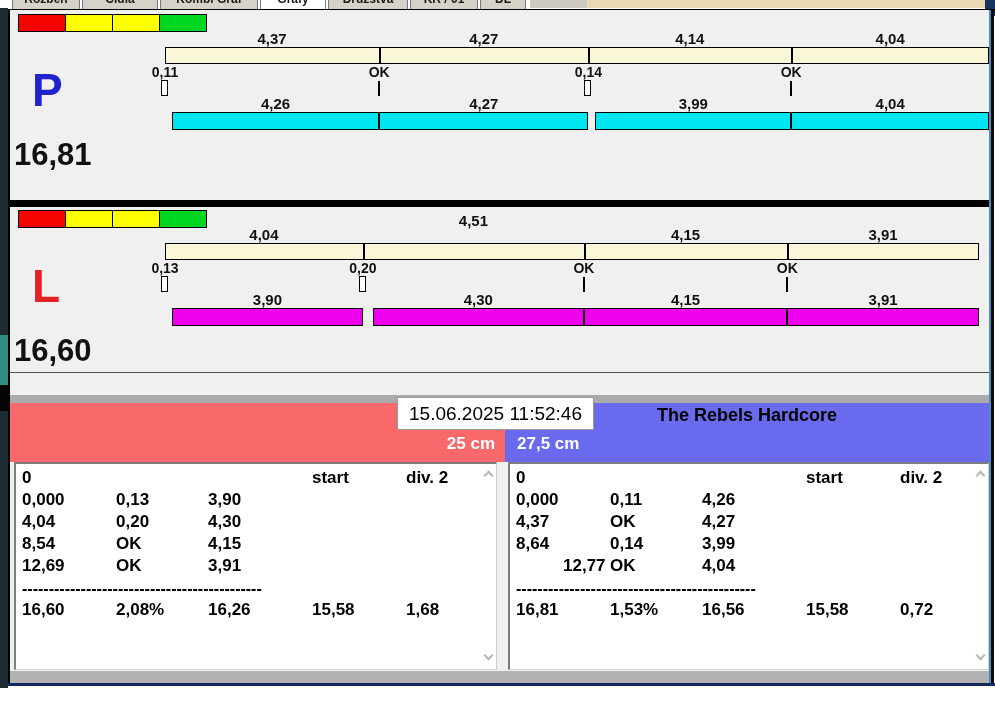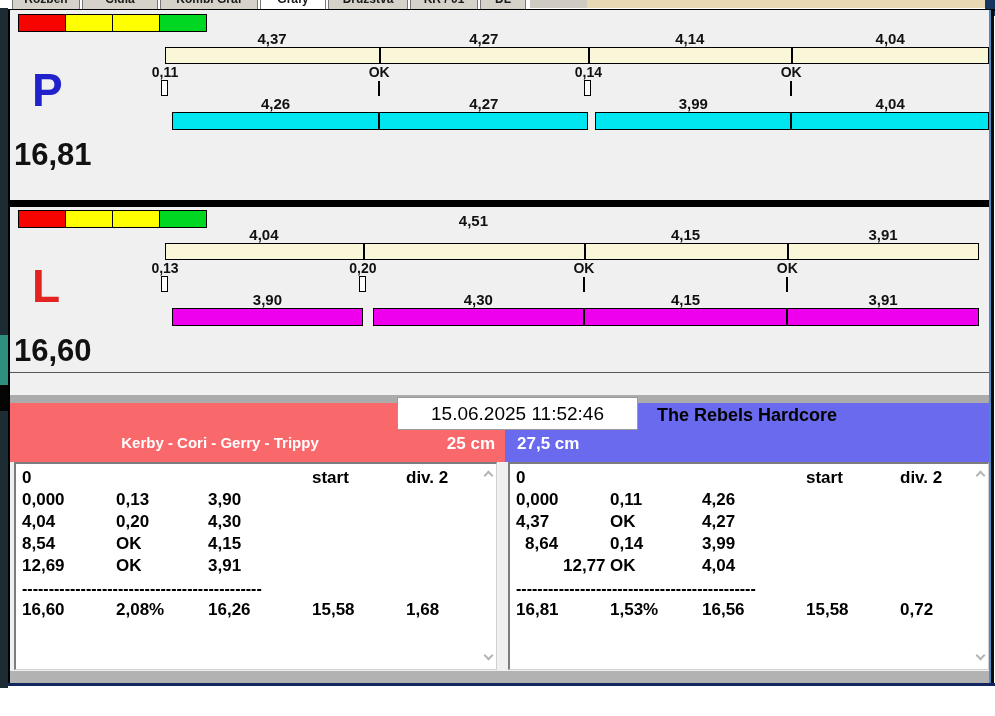--- a/index.html
+++ b/index.html
@@ -35,21 +35,21 @@
   .topbar .div{position:absolute;top:0;width:2px;height:100%;background:#000;}
   .seg{position:absolute;height:18px;border:1px solid #000;}
   .marker-box{position:absolute;width:7px;height:16px;background:#fff;border:1px solid #000;}
   .marker-tick{position:absolute;width:2px;height:15px;background:#000;}
   
   #graystrip{position:absolute;left:10px;top:395px;width:979px;height:8px;background:#ababab;}
   .team-header{position:absolute;top:403px;height:59px;}
   .team-name{position:absolute;top:2px;width:100%;text-align:center;font-size:18px;font-weight:bold;color:#000;}
   .team-dogs{position:absolute;top:31px;width:100%;text-align:center;font-size:15px;font-weight:bold;color:#fff;}
   .team-size{position:absolute;top:31px;font-size:17px;font-weight:bold;color:#fff;}
-  #datetime-box{position:absolute;left:397px;top:397px;width:241px;height:33px;background:#fff;border:1px solid #9a9a9a;
+  #datetime-box{position:absolute;left:397px;top:397px;width:197px;height:33px;background:#fff;border:1px solid #9a9a9a;
     font-size:19px;color:#000;text-align:center;padding-top:5px;}
   .runtable{position:absolute;top:462px;height:208px;background:#fff;
     border-top:2px solid #7d7d7d;border-left:2px solid #7d7d7d;border-right:1px solid #d0d0d0;border-bottom:1px solid #d0d0d0;
     font-size:17px;font-weight:bold;color:#000;overflow:hidden;}
   .trow{position:absolute;left:0;width:100%;height:22px;}
   .trow span{position:absolute;white-space:nowrap;}
   .dashline{position:absolute;left:6px;font-size:16px;font-weight:bold;letter-spacing:0px;white-space:nowrap;}
   .chev{position:absolute;right:4px;width:7px;height:7px;border-left:2px solid #b5b5b5;border-top:2px solid #b5b5b5;}
   .chev.up{transform:rotate(45deg);}
   .chev.down{transform:rotate(225deg);}
@@ -151,21 +151,20 @@
       <div class="seg" style="left: 573.95px; top: 101px; width: 203.35px; background: rgb(238, 0, 238);"></div>
       <div class="bar-label" style="left: 635.625px; top: 84px;">4,15</div>
       <div class="seg" style="left: 777.3px; top: 101px; width: 191.59px; background: rgb(238, 0, 238);"></div>
       <div class="bar-label" style="left: 833.095px; top: 84px;">3,91</div>
     </div>
   <div id="lane-l-bottom"></div>
 
   <div id="graystrip"></div>
 
   <div class="team-header" style="left: 10px; width: 495px; background: rgb(249, 105, 108);" id="hdr-left">
-    <div class="team-dogs" style="left:0;width:420px;">Kerby - Cori - Gerry - Trippy</div>
     <div class="team-size" style="left:395px;width:90px;text-align:right;">25 cm</div>
   </div>
   <div class="team-header" style="left: 505px; width: 484px; background: rgb(106, 106, 238);" id="hdr-right">
     <div class="team-name">The Rebels Hardcore</div>
     <div class="team-size" style="left:12px;">27,5 cm</div>
   </div>
   <div id="datetime-box">15.06.2025 11:52:46</div>
 
   <div class="runtable" style="left:14px;width:483px;" id="table-left">
       <div class="trow" style="top: 4px;">
@@ -214,21 +213,21 @@
         <span style="left: 6px;">0,000</span>
         <span style="left: 100px;">0,11</span>
         <span style="left: 192px;">4,26</span>
       </div>
       <div class="trow" style="top: 48px;">
         <span style="left: 6px;">4,37</span>
         <span style="left: 100px;">OK</span>
         <span style="left: 192px;">4,27</span>
       </div>
       <div class="trow" style="top: 70px;">
-        <span style="left: 15px; text-align: center;">8,64</span>
+        <span style="left: 6px; text-align: center;">8,64</span>
         <span style="left: 100px;">0,14</span>
         <span style="left: 192px;">3,99</span>
       </div>
       <div class="trow" style="top: 92px;">
         <span style="left: 6px; margin-left: 47px;">12,77</span>
         <span style="left: 100px;">OK</span>
         <span style="left: 192px;">4,04</span>
       </div>
       <div class="dashline" style="top: 116px;">---------------------------------------------</div>
       <div class="trow" style="top: 136px;">

